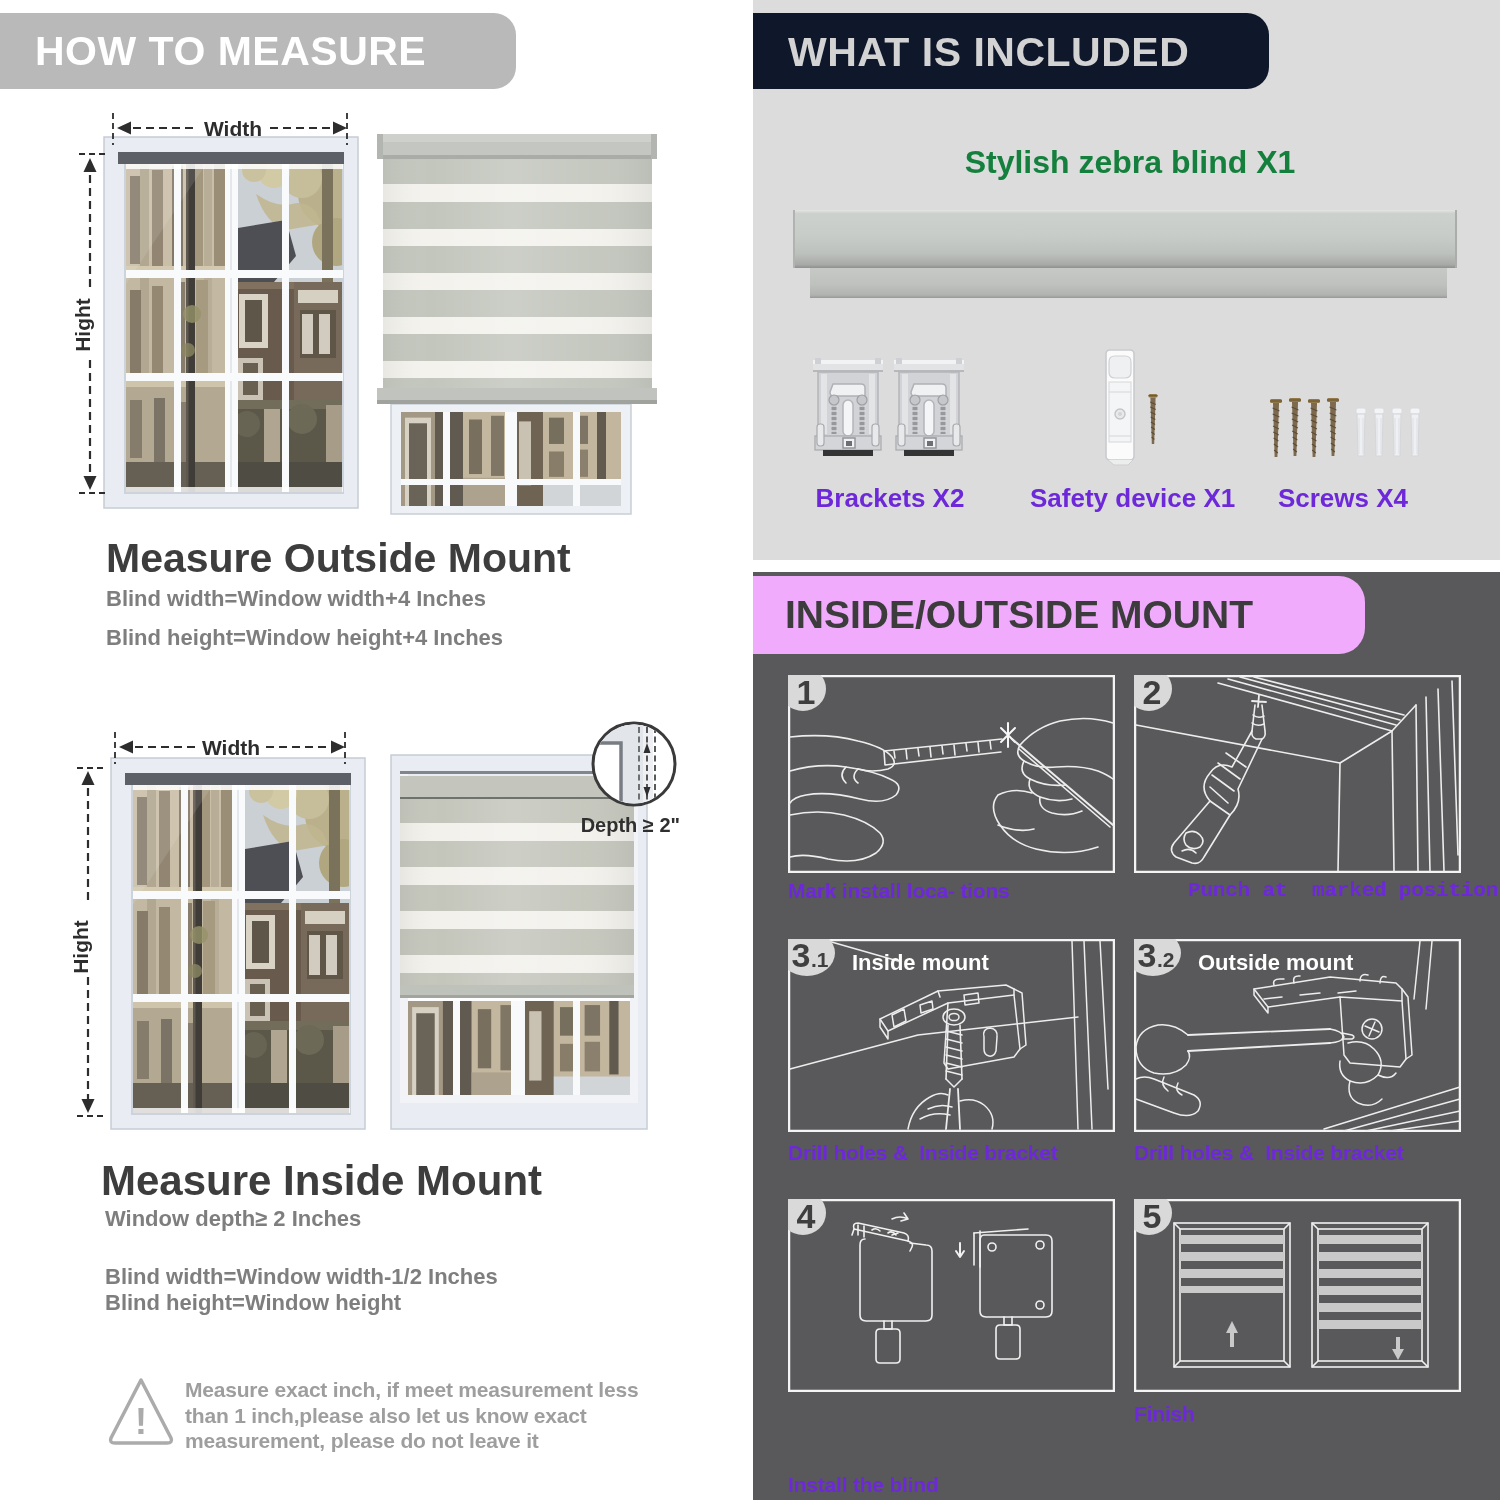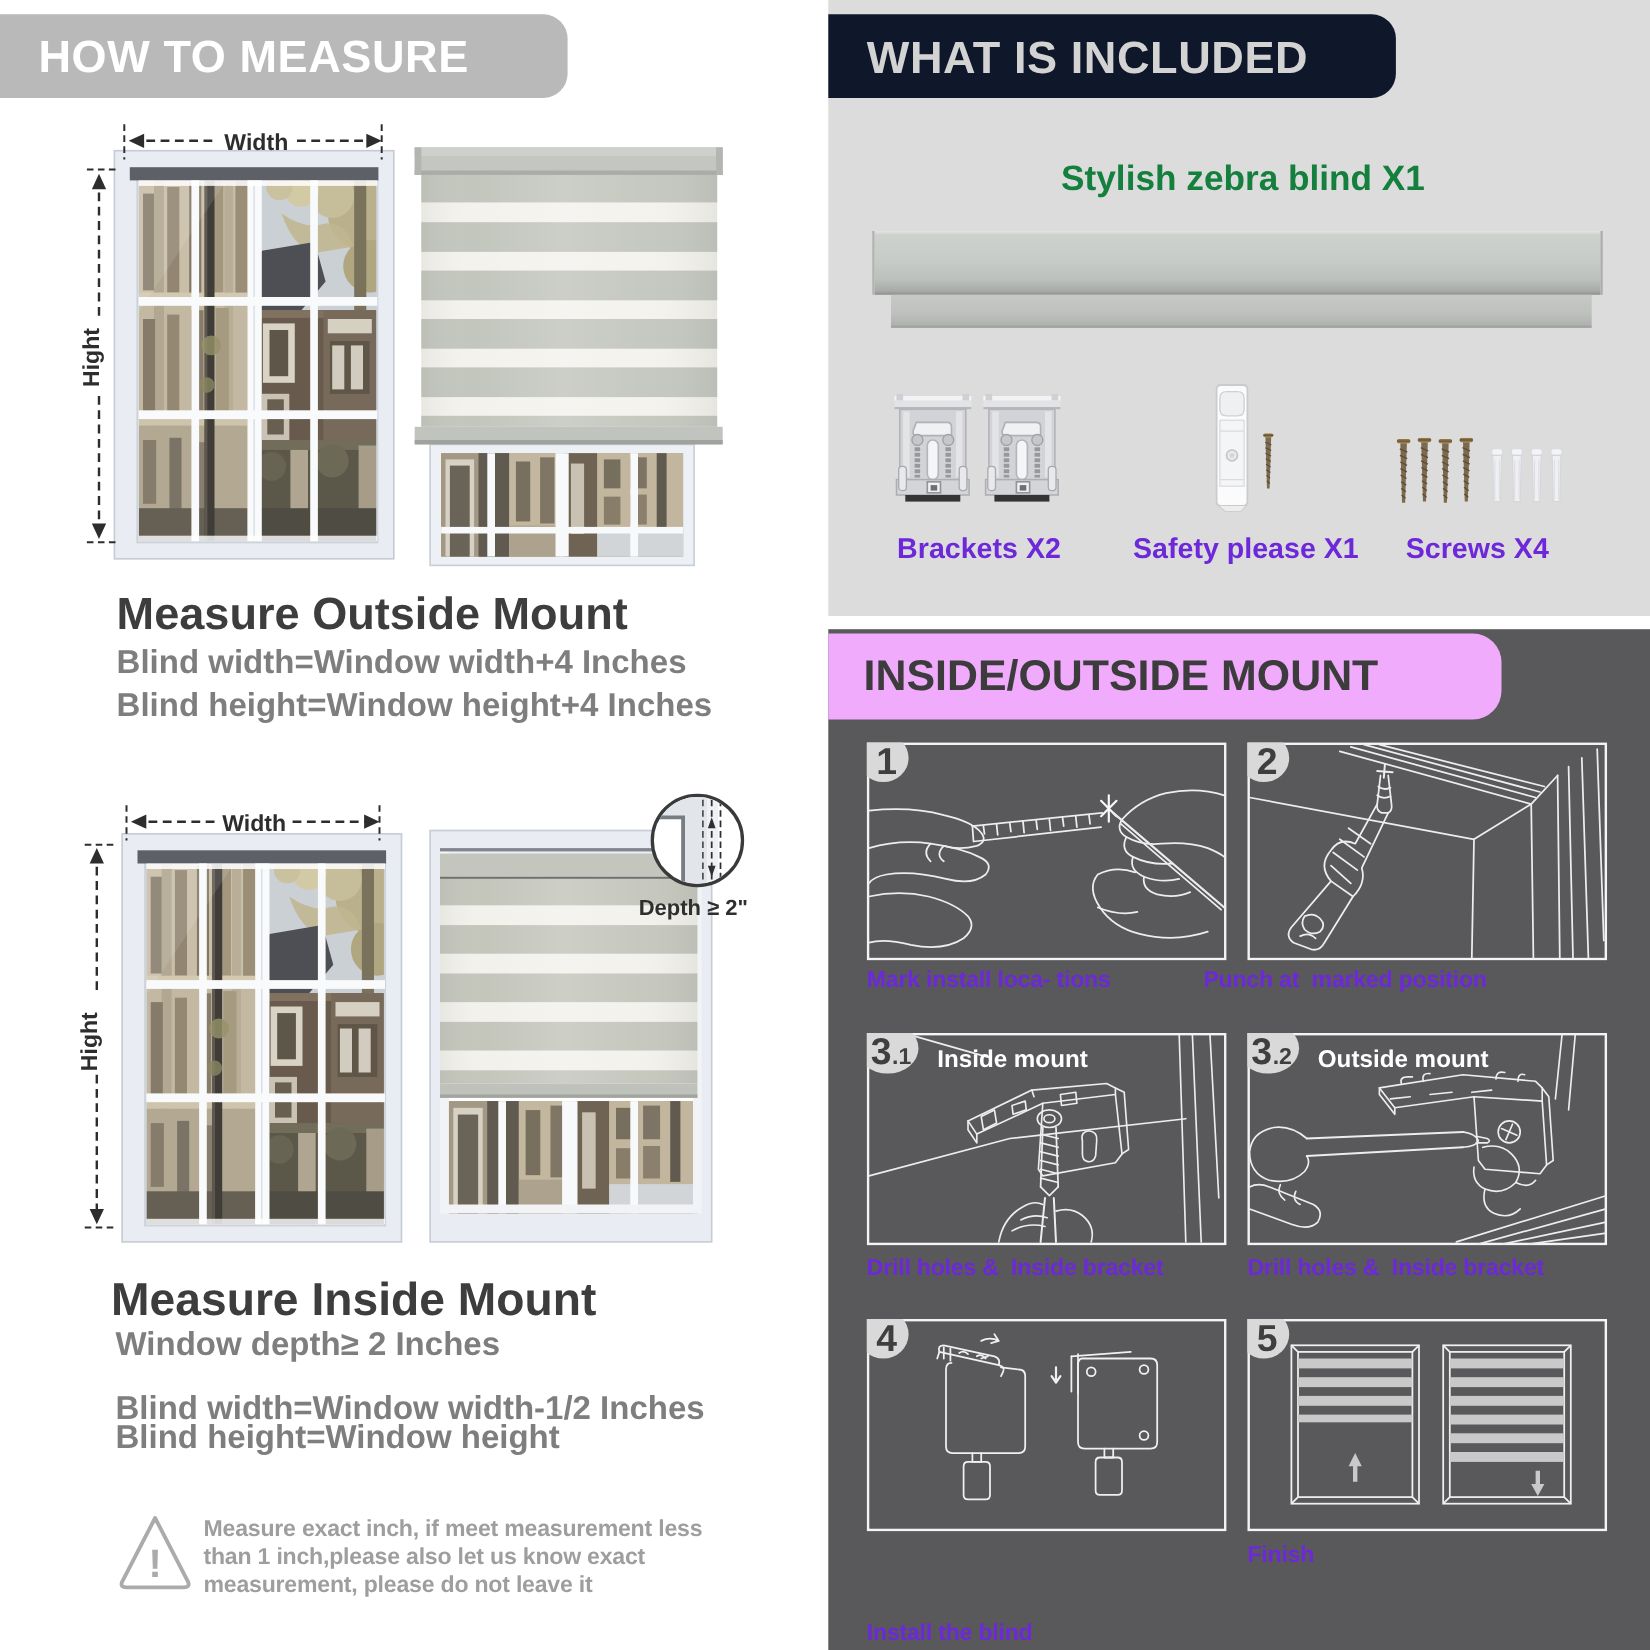--- a/index.html
+++ b/index.html
@@ -3,21 +3,21 @@
 <meta charset="utf-8">
 <style>
   html,body{margin:0;padding:0;}
   body{width:1500px;height:1500px;position:relative;background:#ffffff;
        font-family:"Liberation Sans",sans-serif;overflow:hidden;}
   .abs{position:absolute;}
   .banner{position:absolute;left:0;top:13px;width:516px;height:76px;background:#b9b9b9;
           border-radius:0 22px 22px 0;color:#ffffff;font-weight:bold;font-size:41px;
           line-height:76px;padding-left:35px;box-sizing:border-box;letter-spacing:0.5px;}
   .h2{position:absolute;font-weight:bold;font-size:41px;color:#3d3d3d;white-space:nowrap;}
-  .sub{position:absolute;font-weight:bold;font-size:30px;color:#7e7e7e;white-space:nowrap;}
+  .sub{position:absolute;font-weight:bold;font-size:22px;color:#7e7e7e;white-space:nowrap;}
   .plight{position:absolute;left:753px;top:0;width:747px;height:560px;background:#dcdcdc;}
   .pdark{position:absolute;left:753px;top:572px;width:747px;height:928px;background:#59595b;}
   .band2{position:absolute;left:753px;top:13px;width:516px;height:76px;background:#0f172a;
          border-radius:0 22px 22px 0;color:#d3d3d3;font-weight:bold;font-size:41px;
          line-height:79px;padding-left:35px;box-sizing:border-box;letter-spacing:0.5px;}
   .band3{position:absolute;left:753px;top:576px;width:612px;height:78px;background:#f0abfc;
          border-radius:0 26px 26px 0;color:#3c3c3c;font-weight:bold;font-size:39px;
          line-height:78px;padding-left:32px;box-sizing:border-box;}
   .plabel{position:absolute;font-weight:bold;font-size:26px;color:#6d28d9;text-align:center;white-space:nowrap;}
   .cap{position:absolute;font-weight:bold;font-size:21px;letter-spacing:-0.2px;color:#6d28d9;white-space:nowrap;}
@@ -403,21 +403,21 @@
 <use href="#screw2" x="10" y="1"></use>
 <use href="#screw2" x="29" y="0"></use>
 <use href="#screw2" x="48" y="1"></use>
 <use href="#screw2" x="67" y="0"></use>
 <use href="#anchor" x="95" y="10"></use>
 <use href="#anchor" x="113" y="10"></use>
 <use href="#anchor" x="131" y="10"></use>
 <use href="#anchor" x="149" y="10"></use>
 </svg>
 <div class="plabel" style="left:790px;top:483px;width:200px;">Brackets X2</div>
-<div class="plabel" style="left:1030px;top:483px;width:200px;">Safety please X1</div>
+<div class="plabel" style="left:1030px;top:483px;width:200px;">Safety device X1</div>
 <div class="plabel" style="left:1243px;top:483px;width:200px;">Screws X4</div>
 
 <svg class="abs" style="left:788px;top:675px;" width="327" height="198" viewBox="0 0 327 198">
   <defs>
       <clipPath id="b1c">
         <rect x="0" y="0" width="327" height="198"></rect>
       </clipPath>
     </defs>
   <g clip-path="url(#b1c)">
     <rect x="1" y="1" width="325" height="196" fill="none" stroke="#f4f4f4" stroke-width="2.5"></rect>
@@ -627,17 +627,17 @@
       <rect x="184" y="104" width="104" height="9"></rect>
       <rect x="184" y="121" width="104" height="9"></rect>
       <path d="M262 138 L266 138 L266 150 L270 150 L264 161 L258 150 L262 150 Z"></path>
     </g>
     <ellipse cx="15" cy="14" rx="23" ry="22" fill="#d9d9d9"></ellipse>
     <text x="18" y="29" font-size="34" font-weight="bold" fill="#3f3f3f" text-anchor="middle">5</text>
   </g>
 </svg>
 
 <div class="cap" style="left:788px;top:879px;">Mark install loca- tions</div>
-<div class="cap" style="left:1094px;top:879px;">Punch at&nbsp; marked position</div>
+<div class="cap" style="left:1188px;top:879px;font-family:Liberation Mono, monospace;">Punch at&nbsp; marked position</div>
 <div class="cap" style="left:788px;top:1141px;">Drill holes &amp;&nbsp; Inside bracket</div>
 <div class="cap" style="left:1134px;top:1141px;">Drill holes &amp;&nbsp; Inside bracket</div>
 <div class="cap" style="left:788px;top:1473px;">Install the blind</div>
 <div class="cap" style="left:1134px;top:1402px;">Finish</div>
 
 </body></html>

